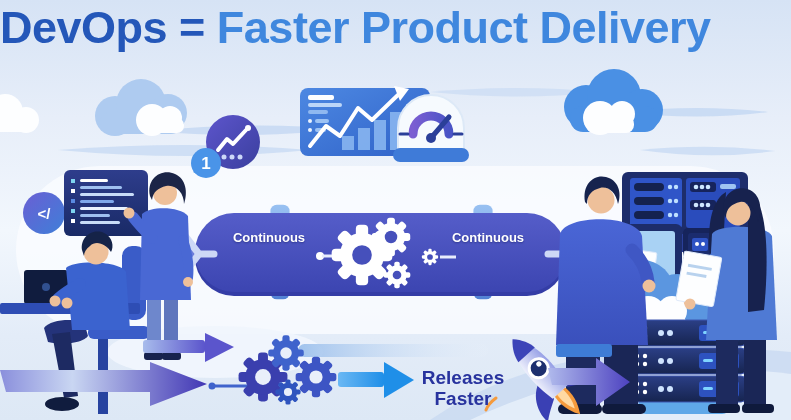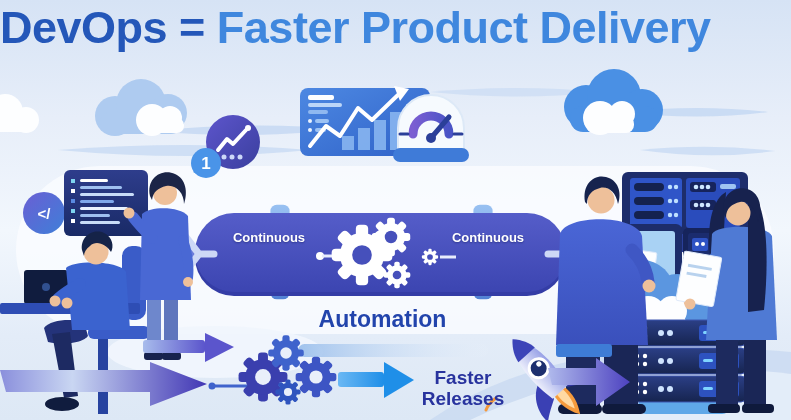--- a/index.html
+++ b/index.html
@@ -496,18 +496,17 @@
 
 <div class="ovl title">
   <span class="t-dark">DevOps = </span><span class="t-light">Faster Product Delivery</span>
 </div>
 <div class="ovl bl bl-left">
   <div>Continuous</div>
 </div>
 <div class="ovl bl bl-right">
   <div>Continuous</div>
 </div>
-<div class="ovl automation">Automation</div>
 <div class="ovl faster">
+  <div>Releases</div>
   <div>Faster</div>
-  <div>Releases</div>
 </div>
 </div>
 
 </body></html>

